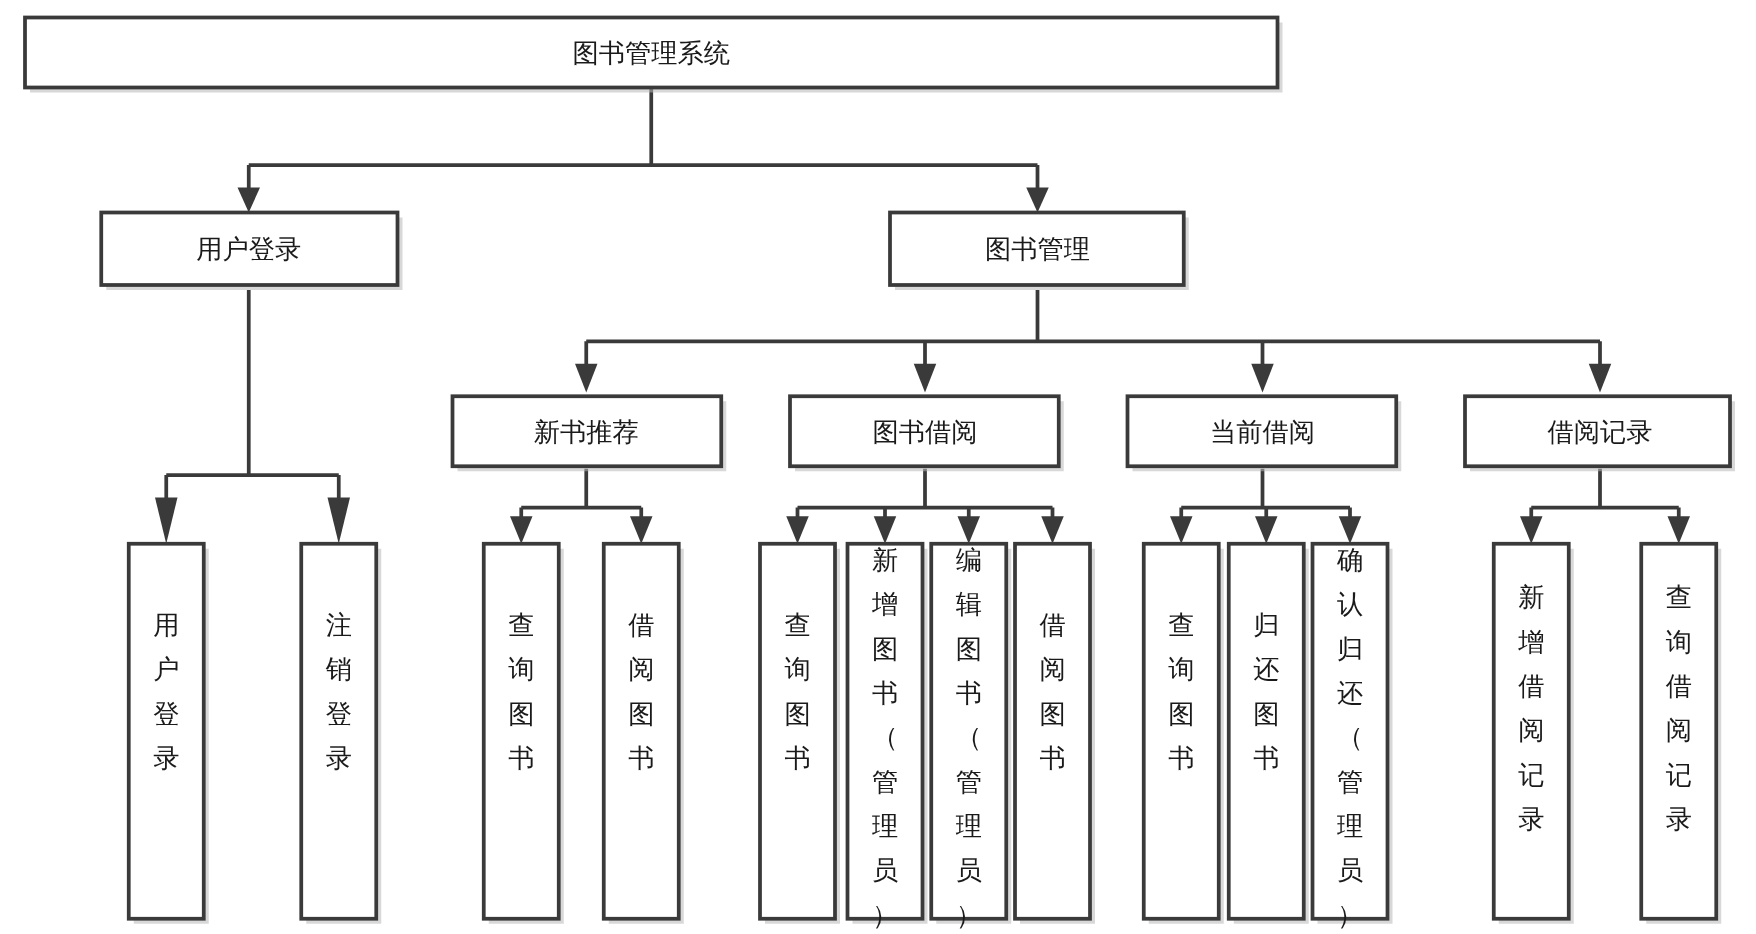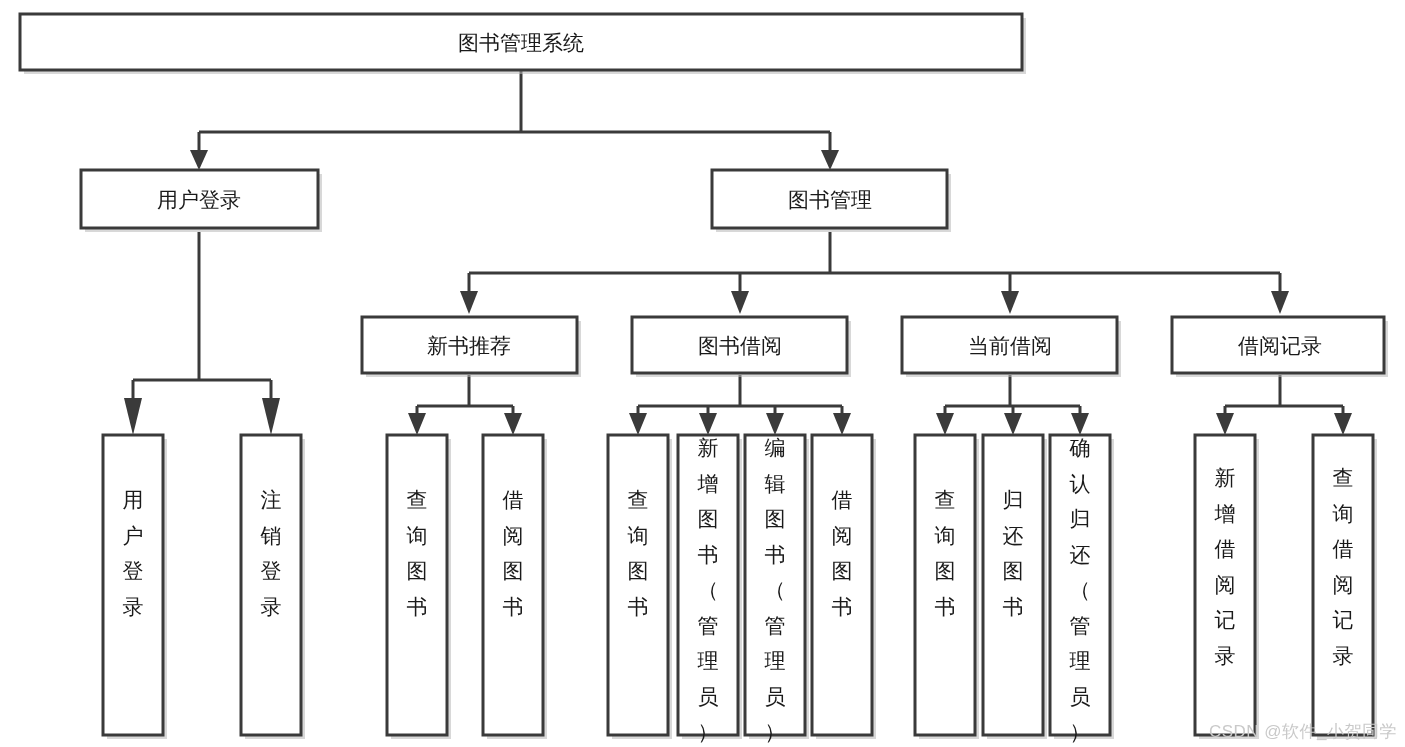--- a/index.html
+++ b/index.html
@@ -251,14 +251,13 @@
       <text class="node-label-v vtext" x="1225" y="485"><tspan x="1225" y="485">新</tspan><tspan x="1225" y="520.5">增</tspan><tspan x="1225" y="556">借</tspan><tspan x="1225" y="591.5">阅</tspan><tspan x="1225" y="627">记</tspan><tspan x="1225" y="662.5">录</tspan></text>
     </g>
     <g>
       <rect class="node-shadow" x="1317" y="439" width="60" height="300"></rect>
       <rect class="node-rect" x="1313" y="435" width="60" height="300"></rect>
       <text class="node-label-v vtext" x="1343" y="485"><tspan x="1343" y="485">查</tspan><tspan x="1343" y="520.5">询</tspan><tspan x="1343" y="556">借</tspan><tspan x="1343" y="591.5">阅</tspan><tspan x="1343" y="627">记</tspan><tspan x="1343" y="662.5">录</tspan></text>
     </g>
 
   </svg>
 
-  <div class="watermark">CSDN @软件_小贺同学</div>
 </div>
 
 </body></html>

